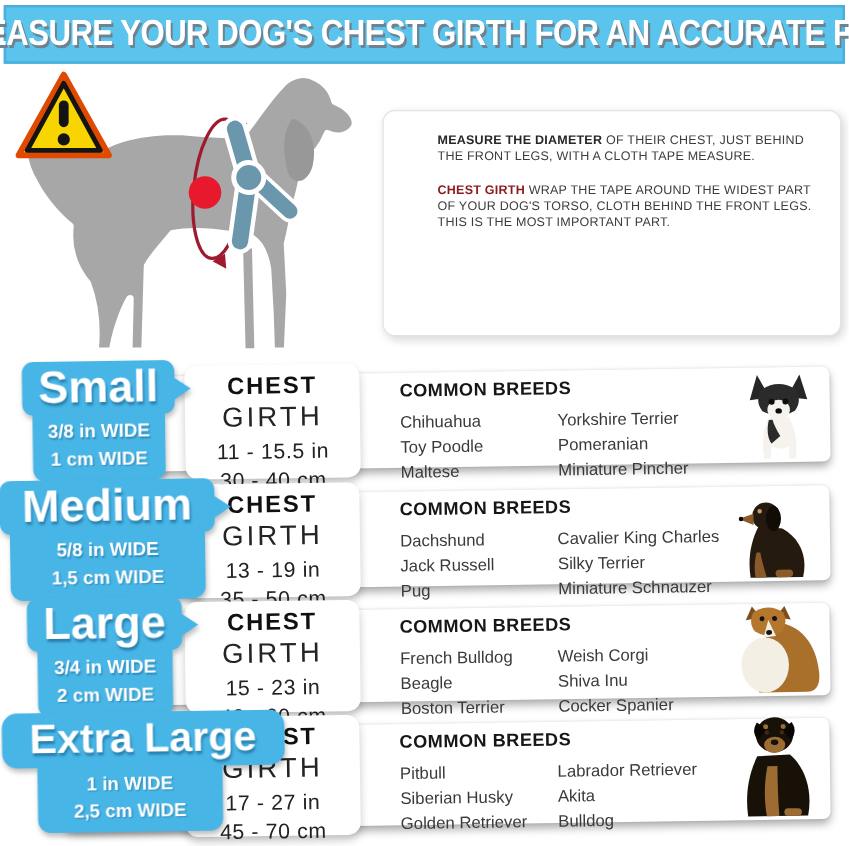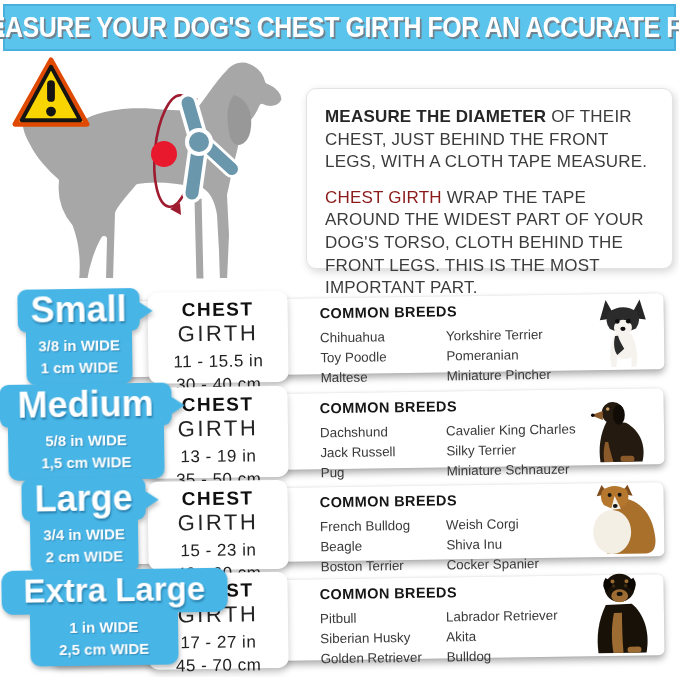--- a/index.html
+++ b/index.html
@@ -16,23 +16,23 @@
     text-shadow:2px 2px 0 #6e8290; }
 
   
   .warning { position:absolute; left:12px; top:56px; width:78px; height:74px; z-index:3; }
   .dog-illu { position:absolute; left:18px; top:55px; width:292px; height:238px; z-index:2; }
 
   
   .instr { position:absolute; left:306px; top:88px; width:367px; height:181px;
     background:#ffffff; border-radius:10px; border:1px solid #e3e3e3;
     box-shadow:2px 3px 8px rgba(0,0,0,0.16); padding:17px 16px 10px 18px; z-index:1; }
-  .ipara { font-size:17px; line-height:1.33; color:#3c3c3c; letter-spacing:0.2px; margin-bottom:13px; }
+  .ipara { font-size:10px; line-height:1.33; color:#3c3c3c; letter-spacing:0.2px; margin-bottom:13px;margin-left:25px; }
   .lead { font-weight:700; color:#262626; }
-  .lead-red { font-weight:400; color:#8b1a1a; }
+  .lead-red { font-weight:700; color:#8b1a1a; }
 
   
   .row { position:absolute; left:0; width:679px; transform:rotate(-0.85deg); }
   .bar { position:absolute; left:52px; top:9px; right:15px; bottom:7px; background:#ffffff;
     border-radius:6px; box-shadow:0 4px 7px rgba(0,0,0,0.32), 0 0 2px rgba(0,0,0,0.12); }
 
   .girth-box { position:absolute; left:148px; top:1px; bottom:0px; width:140px; background:#fff;
     border-radius:10px; box-shadow:0 4px 7px rgba(0,0,0,0.22); text-align:center; padding-top:7px; }
   .chest { font-size:19px; font-weight:700; color:#101010; letter-spacing:1.5px; }
   .girth { font-size:22px; font-weight:400; color:#242424; letter-spacing:2.5px; }

